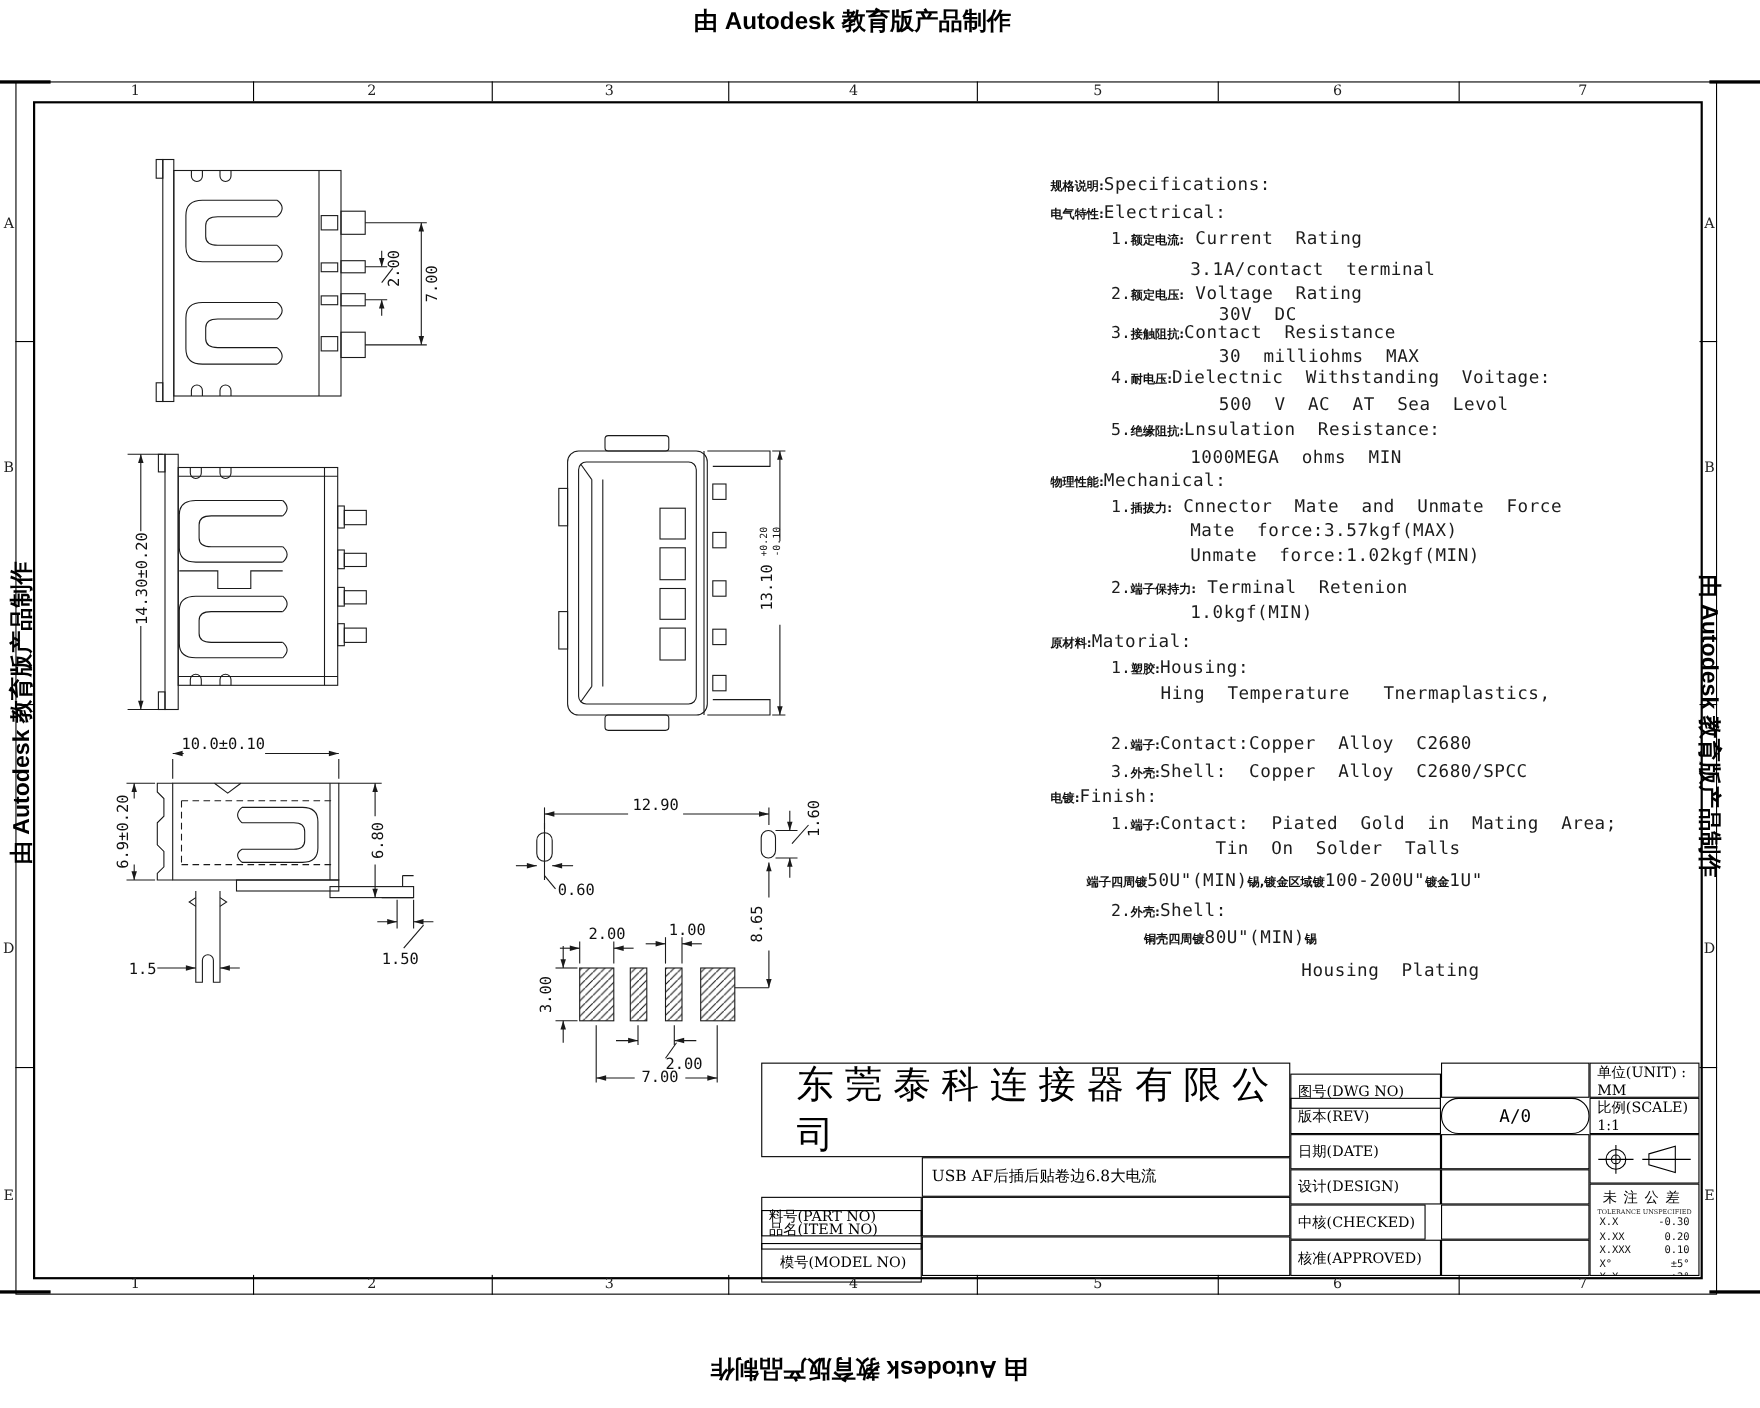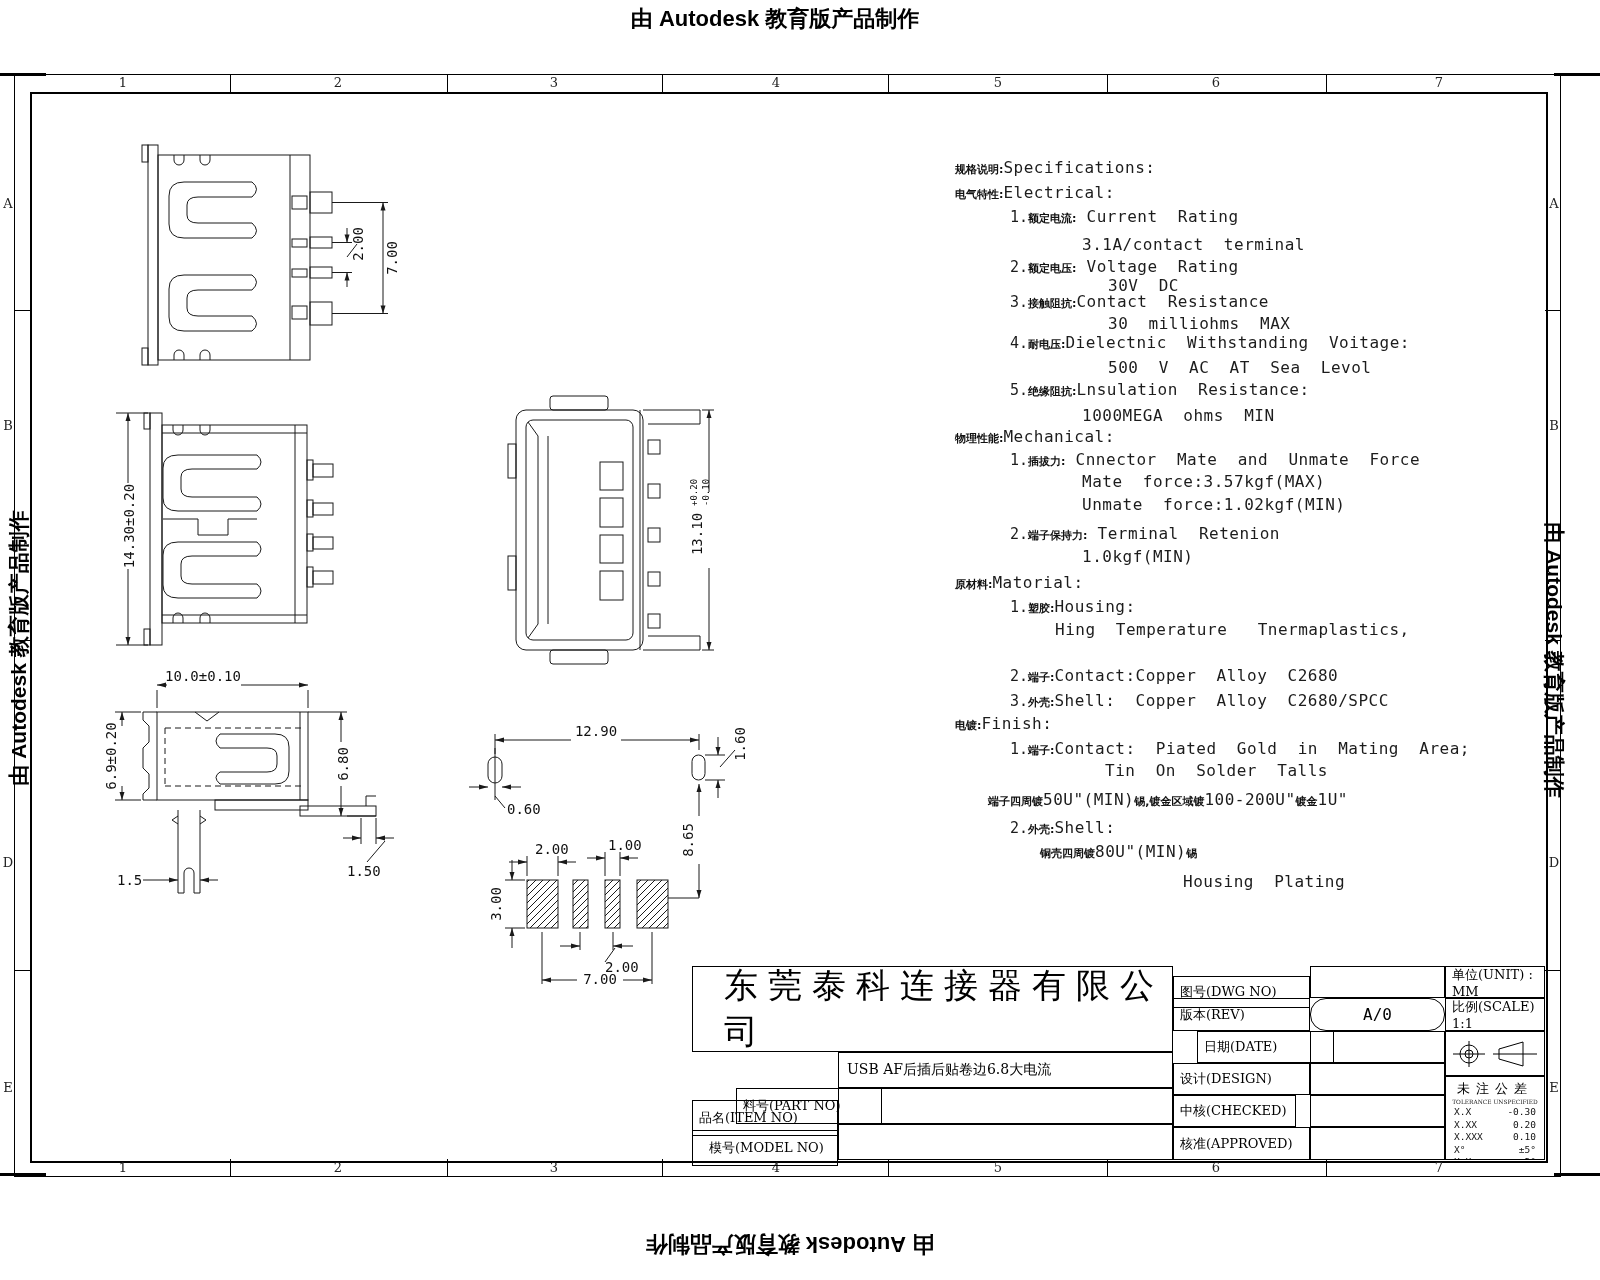--- a/index.html
+++ b/index.html
@@ -406,30 +406,30 @@
   <div class="sl" style="left:1010px;top:818px"><span class="n">2.</span><span class="cn">外壳:</span><span class="en">Shell:</span></div>
   <div class="sl" style="left:1040px;top:842px"><span class="cn">铜壳四周镀</span><span class="en">80U"(MIN)</span><span class="cn">锡</span></div>
   <div class="sl" style="left:1183px;top:872px"><span class="en">Housing  Plating</span></div>
 
   <div class="tb">
     <div class="cell center" style="left:0;top:0;width:481px;height:86px;">
       <span class="company">东莞泰科连接器有限公司</span>
     </div>
     <div class="cell lab" style="left:0;top:86px;width:146px;height:36px;margin-top:48px;">品名(ITEM NO)</div>
     <div class="cell val" style="left:146px;top:86px;width:335px;height:36px;">USB AF后插后贴卷边6.8大电流</div>
-    <div class="cell lab" style="left:0;top:122px;width:146px;height:36px;margin-left:44px;">料号(PART NO)</div>
+    <div class="cell lab" style="left:0;top:122px;width:146px;height:36px;">料号(PART NO)</div>
     <div class="cell val" style="left:146px;top:122px;width:335px;height:36px;"></div>
     <div class="cell lab" style="left:0;top:164px;width:146px;height:36px;padding-left:16px;">模号(MODEL NO)</div>
     <div class="cell val" style="left:146px;top:158px;width:335px;height:36px;"></div>
 
     <div class="cell lab" style="left:481px;top:10px;width:137px;height:32px;">图号(DWG NO)</div>
     <div class="cell val" style="left:618px;top:0;width:135px;height:32px;"></div>
     <div class="cell lab" style="left:481px;top:32px;width:137px;height:33px;">版本(REV)</div>
     <div class="cell center rev" style="left:618px;top:32px;width:135px;height:33px;border-radius:16px;">A/0</div>
-    <div class="cell lab" style="left:481px;top:65px;width:137px;height:32px;margin-left:24px;">日期(DATE)</div>
+    <div class="cell lab" style="left:481px;top:65px;width:137px;height:32px;">日期(DATE)</div>
     <div class="cell val" style="left:618px;top:65px;width:135px;height:32px;"></div>
     <div class="cell lab" style="left:481px;top:97px;width:137px;height:32px;">设计(DESIGN)</div>
     <div class="cell val" style="left:618px;top:97px;width:135px;height:32px;"></div>
     <div class="cell lab" style="left:481px;top:129px;width:123px;height:32px;">中核(CHECKED)</div>
     <div class="cell val" style="left:618px;top:129px;width:135px;height:32px;"></div>
     <div class="cell lab" style="left:481px;top:161px;width:137px;height:33px;">核准(APPROVED)</div>
     <div class="cell val" style="left:618px;top:161px;width:135px;height:33px;"></div>
 
     <div class="cell lab unit" style="left:753px;top:0;width:100px;height:32px;">单位(UNIT) : MM</div>
     <div class="cell lab unit" style="left:753px;top:32px;width:100px;height:33px;">比例(SCALE) 1:1</div>

